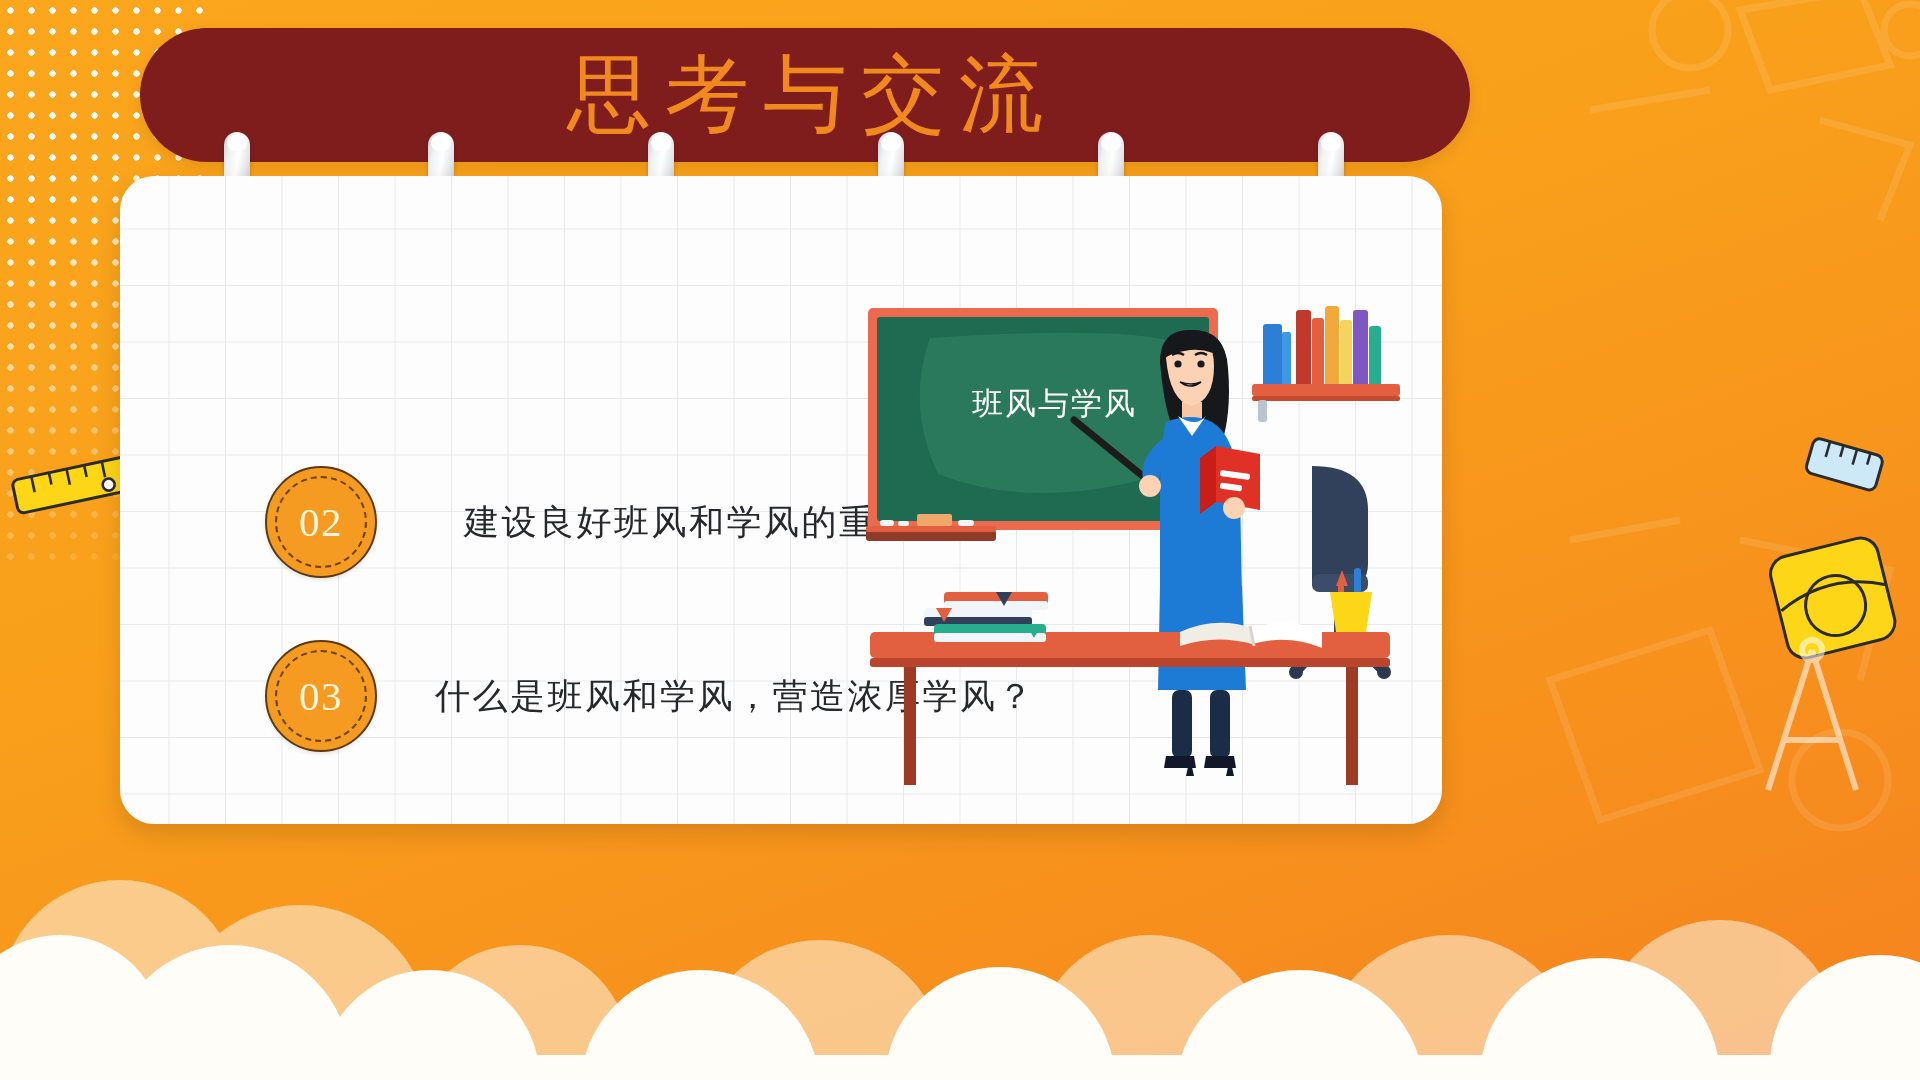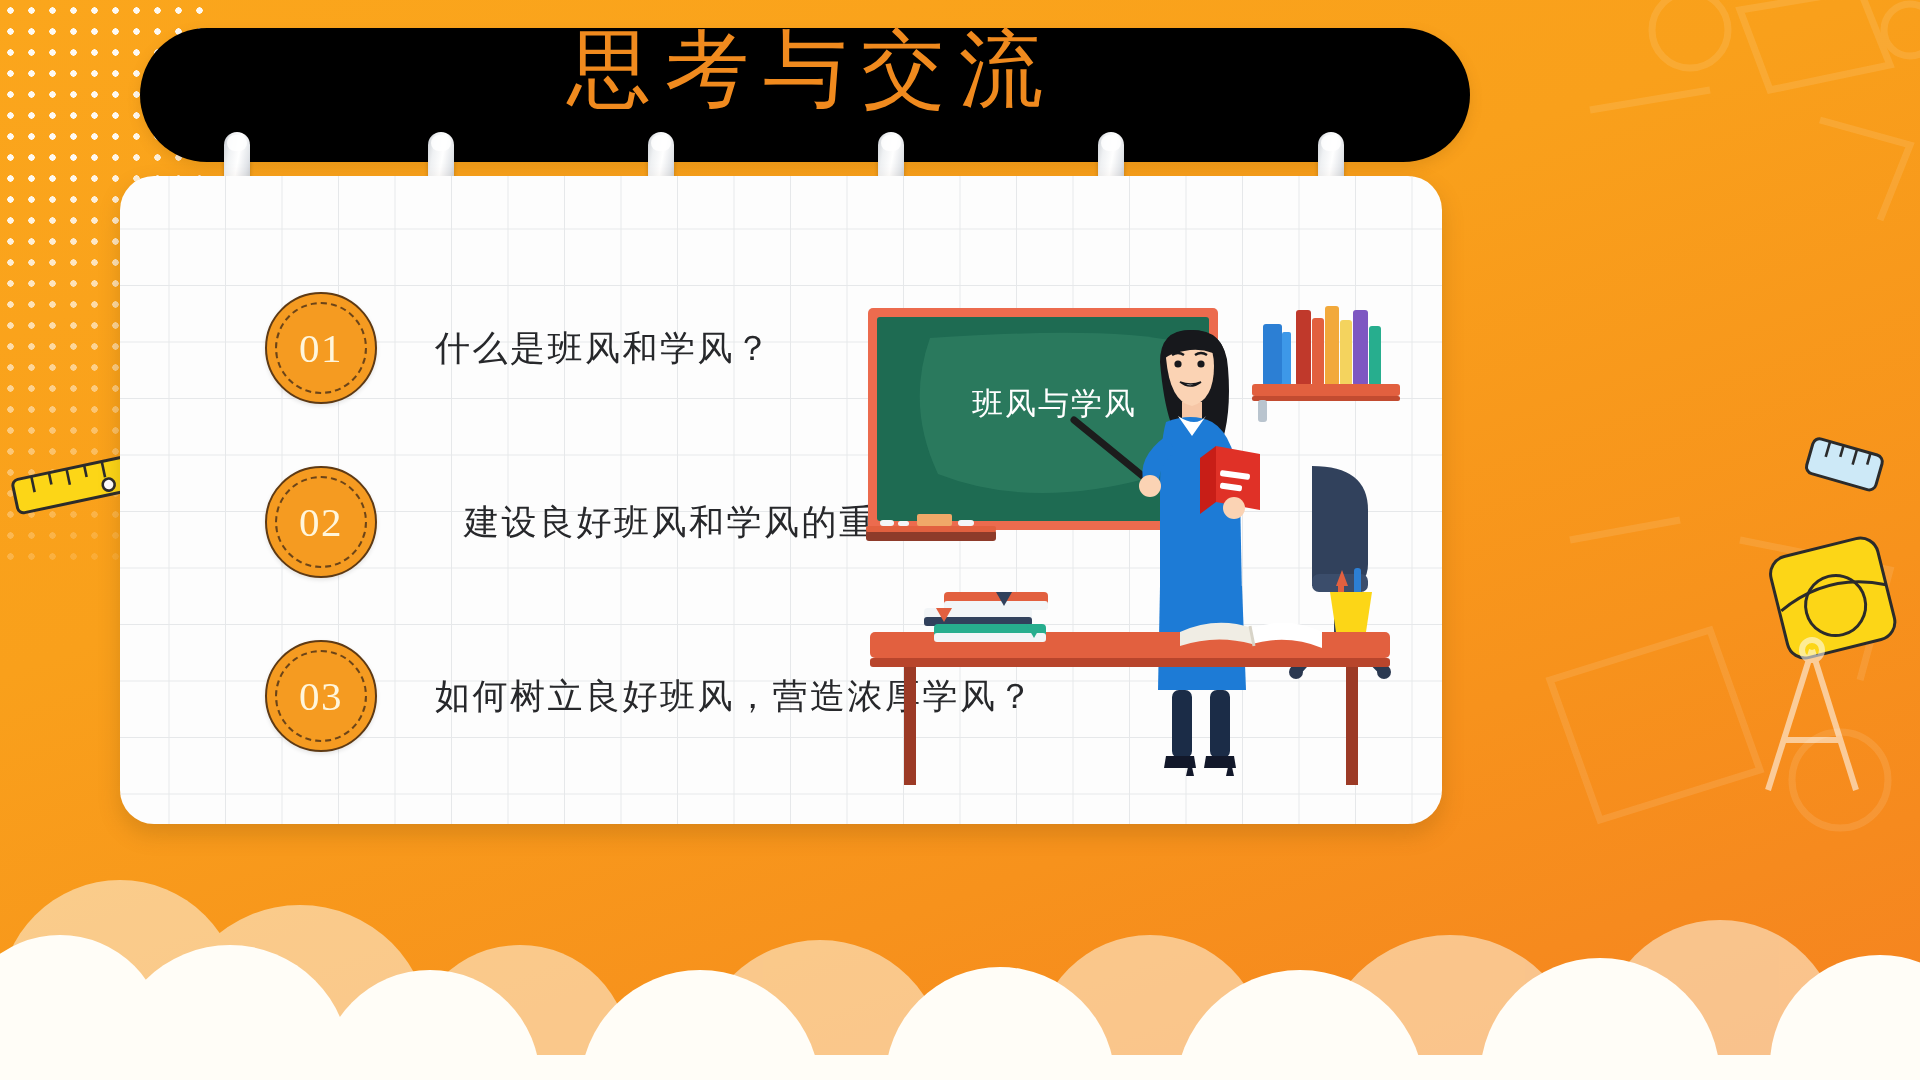--- a/index.html
+++ b/index.html
@@ -33,23 +33,23 @@
 
   
   .clouds { position:absolute; left:0; right:0; bottom:0; height:230px; }
 
   
   .deco { position:absolute; }
 
   
   .title-pill {
     position:absolute; left:140px; top:28px; width:1330px; height:134px;
-    background:#000000; border-radius:67px;
+    background:#7f1d1d; border-radius:67px;
     box-shadow:0 5px 14px rgba(120,70,0,.16);
-    display:flex; align-items:flex-start; justify-content:center;
+    display:flex; align-items:center; justify-content:center;
   }
   .title-text {
     font-family:"Liberation Serif","DejaVu Serif",serif;
     font-size:84px; color:#F08A1E; letter-spacing:14px;
     line-height:1; white-space:nowrap; padding-left:14px;
     text-indent:0;
   }
 
   
   .ring {
@@ -213,39 +213,33 @@
   <div class="ring" style="left:224px;"></div>
   <div class="ring" style="left:428px;"></div>
   <div class="ring" style="left:648px;"></div>
   <div class="ring" style="left:878px;"></div>
   <div class="ring" style="left:1098px;"></div>
   <div class="ring" style="left:1318px;"></div>
 
   <div class="card">
     <div class="card-grid"></div>
 
-    <div class="row row-01">
-      <div class="num-circle">
-        <span class="num-text">01</span>
-      </div>
-      <div class="row-label">什么是班风和学风？</div>
-    </div>
 
     <div class="row row-02">
       <div class="num-circle">
         <span class="num-text">02</span>
       </div>
       <div class="row-label">建设良好班风和学风的重要性？</div>
     </div>
 
     <div class="row row-03">
       <div class="num-circle">
         <span class="num-text">03</span>
       </div>
-      <div class="row-label">如何树立良好班风，营造浓厚学风？</div>
+      <div class="row-label">什么是班风和学风，营造浓厚学风？</div>
     </div>
 
     <svg class="illus" viewBox="0 0 570 510">
 
       <g>
         <rect x="403" y="28" width="19" height="62" rx="3" fill="#2C7FD4"></rect>
         <rect x="422" y="36" width="9" height="54" rx="2" fill="#3D98E8"></rect>
         <rect x="436" y="14" width="15" height="76" rx="3" fill="#C0392B"></rect>
         <rect x="452" y="22" width="12" height="68" rx="3" fill="#E2603F"></rect>
         <rect x="465" y="10" width="14" height="80" rx="3" fill="#F2A93B"></rect>

